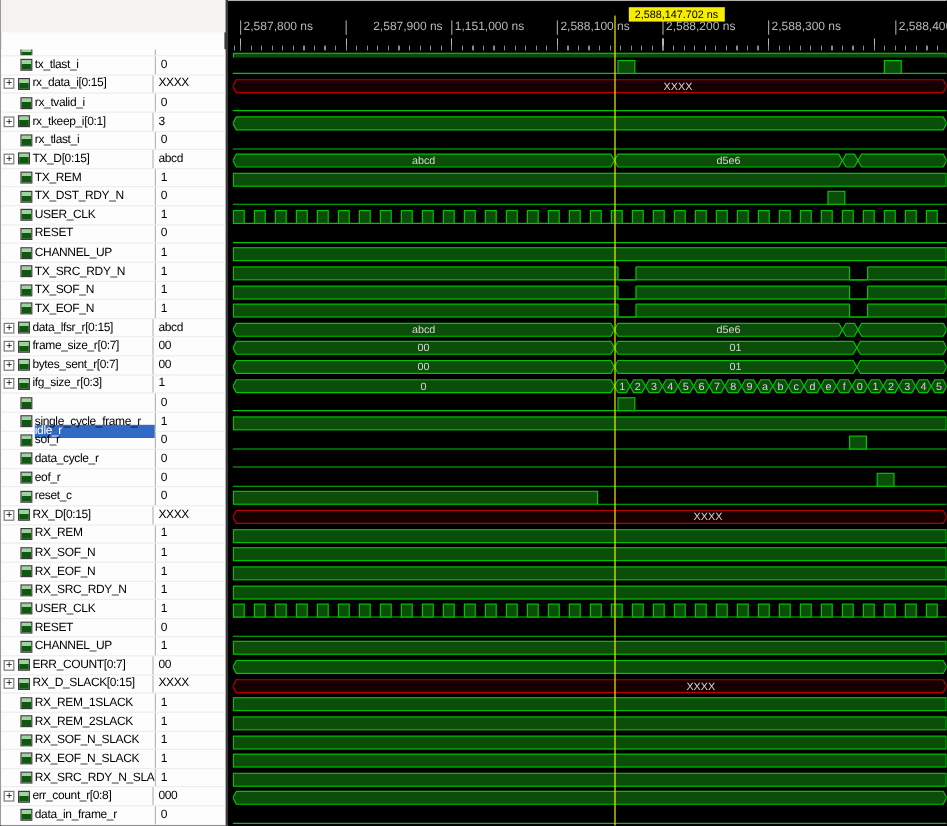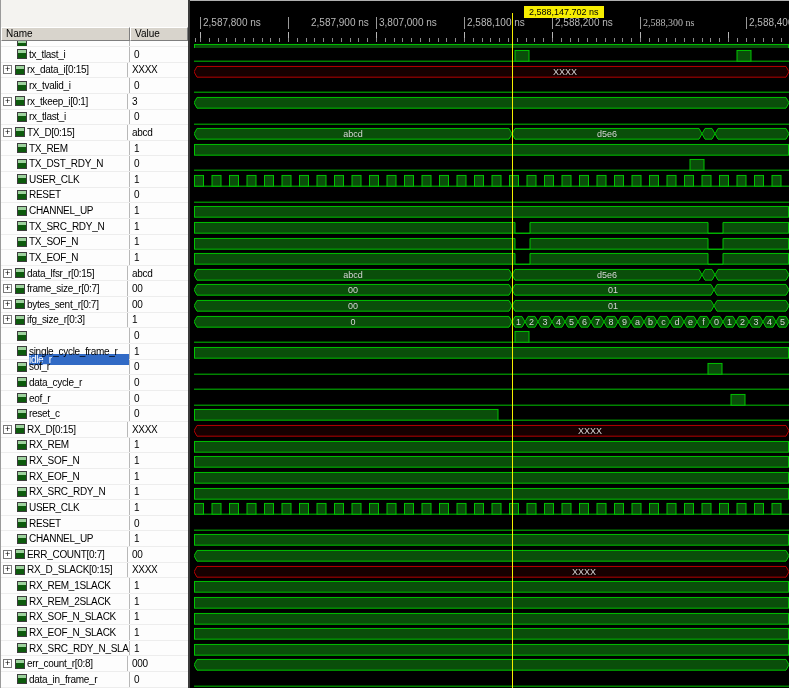--- a/index.html
+++ b/index.html
@@ -95,24 +95,20 @@
     white-space: nowrap; z-index: 6; margin-left: 12px;
   }
 </style>
 </head>
 <body>
 
 <div class="app">
 
   <div class="left-panel">
     <div class="panel-top"></div>
-    <div class="panel-header">
-      <span class="hname">Name</span>
-      <span class="hval">Value</span>
-    </div>
     <div id="signal-rows">
         <div class="srow partial">
           <span class="expand"></span>
           <span class="sicon"></span>
           <span class="sname"></span>
           <span class="sval"></span>
         </div>
         <div class="srow">
           <span class="expand"></span>
           <span class="sicon"></span>
@@ -360,24 +356,24 @@
           <span class="sval">0</span>
         </div>
       </div>
   </div>
 
   <div class="wave-panel">
     <div class="ruler">
       <div id="tick-labels">
           <span class="tick-label" style="left: 10px;">2,587,800 ns</span>
           <span class="tick-label" style="left: 98px; padding-left: 22px;">2,587,900 ns</span>
-          <span class="tick-label" style="left: 186px;">3,807,000 ns</span>
+          <span class="tick-label" style="left: 186px;">1,151,000 ns</span>
           <span class="tick-label" style="left: 274px;">2,588,100 ns</span>
           <span class="tick-label" style="left: 362px;">2,588,200 ns</span>
-          <span class="tick-label" style="left: 450px; font-family: Liberation Serif, serif;">2,588,300 ns</span>
+          <span class="tick-label" style="left: 450px;">2,588,300 ns</span>
           <span class="tick-label" style="left: 556px;">2,588,400 ns</span>
         </div>
       <div class="comb-major"></div>
       <div class="comb-minor"></div>
     </div>
     <div id="wave-rows">
         <div class="wrow partial">
           <svg viewBox="0 0 595 16" preserveAspectRatio="none">
             <rect x="0.5" y="2.5" width="594" height="11" fill="#0a4e0a" stroke="#00c400"></rect>
           </svg>

